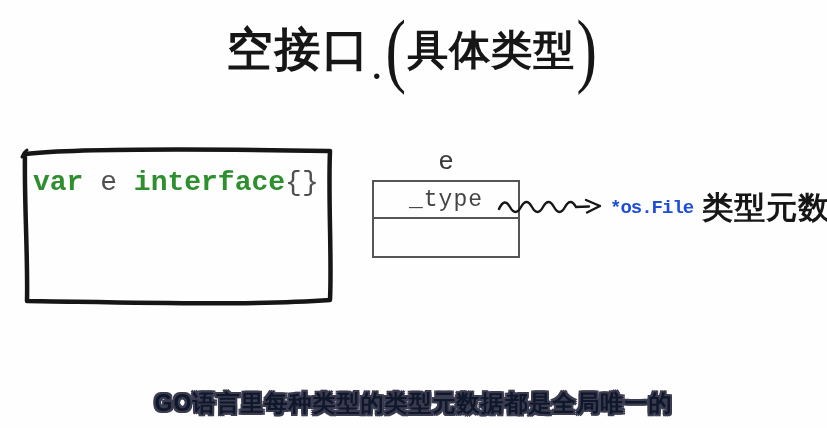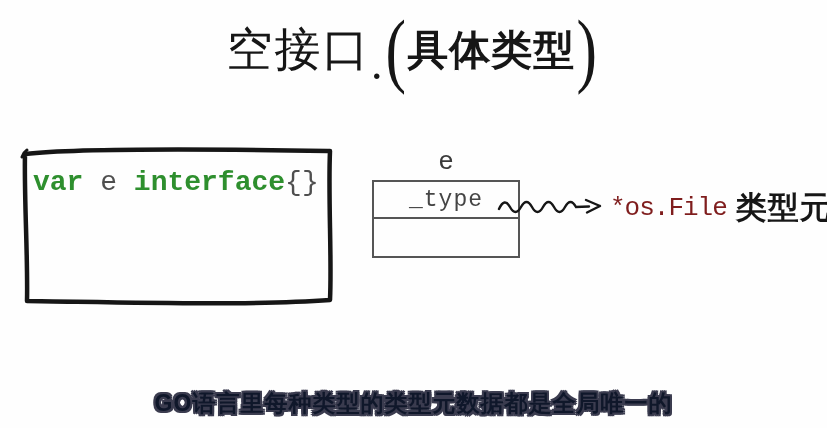--- a/index.html
+++ b/index.html
@@ -8,21 +8,21 @@
     background:#fefefe;
     font-family:"Liberation Sans",sans-serif;
   }
   
   .title{
     position:absolute;left:0;right:0;top:8px;height:84px;
     display:flex;align-items:center;justify-content:center;
     color:#161616;
     font-family:"Liberation Serif","DejaVu Serif",serif;
   }
-  .title .main{font-size:46px;font-weight:normal;letter-spacing:2px;}
+  .title .main{font-size:46px;font-weight:bold;letter-spacing:2px;}
   .title .dot{font-size:34px;font-weight:bold;align-self:flex-end;line-height:20px;margin:0 1px 14px 2px;}
   .title .paren{font-size:82px;font-weight:400;line-height:60px;transform:scaleX(.75);}
   .title .inner{font-size:41px;font-weight:bold;letter-spacing:1px;margin:0 -2px;}
   
   .code-box{position:absolute;left:18px;top:143px;width:320px;height:166px;}
   .code-box svg.border{position:absolute;left:0;top:0;width:100%;height:100%;}
   .code-line{
     position:absolute;white-space:pre;
     font-family:"Liberation Mono","DejaVu Sans Mono",monospace;
     font-size:28px;color:#4f4f4f;
@@ -46,21 +46,21 @@
     font-size:23px;color:#454545;letter-spacing:1px;
   }
   .ebox .cell.top{border-bottom:2px solid #555555;}
   .wavy-arrow{position:absolute;left:496px;top:192px;width:112px;height:28px;z-index:2;}
   .pointer-label{
     position:absolute;left:610px;top:186px;height:44px;
     display:flex;align-items:center;gap:9px;white-space:nowrap;
   }
   .pointer-label .type-name{
     font-family:"Liberation Mono","DejaVu Sans Mono",monospace;
-    font-size:26px;color:#7f1d1d;letter-spacing:-1px;
+    font-size:19px;color:#1d4ed8;letter-spacing:-1px;font-weight:bold;
   }
   .pointer-label .descr{
     font-family:"Liberation Serif","DejaVu Serif",serif;
     font-size:31px;font-weight:bold;color:#161616;letter-spacing:1px;
   }
   
   .subtitle{
     position:absolute;left:0;right:0;top:388px;text-align:center;
     font-size:23px;font-weight:bold;letter-spacing:1px;
     color:#0f172a;

